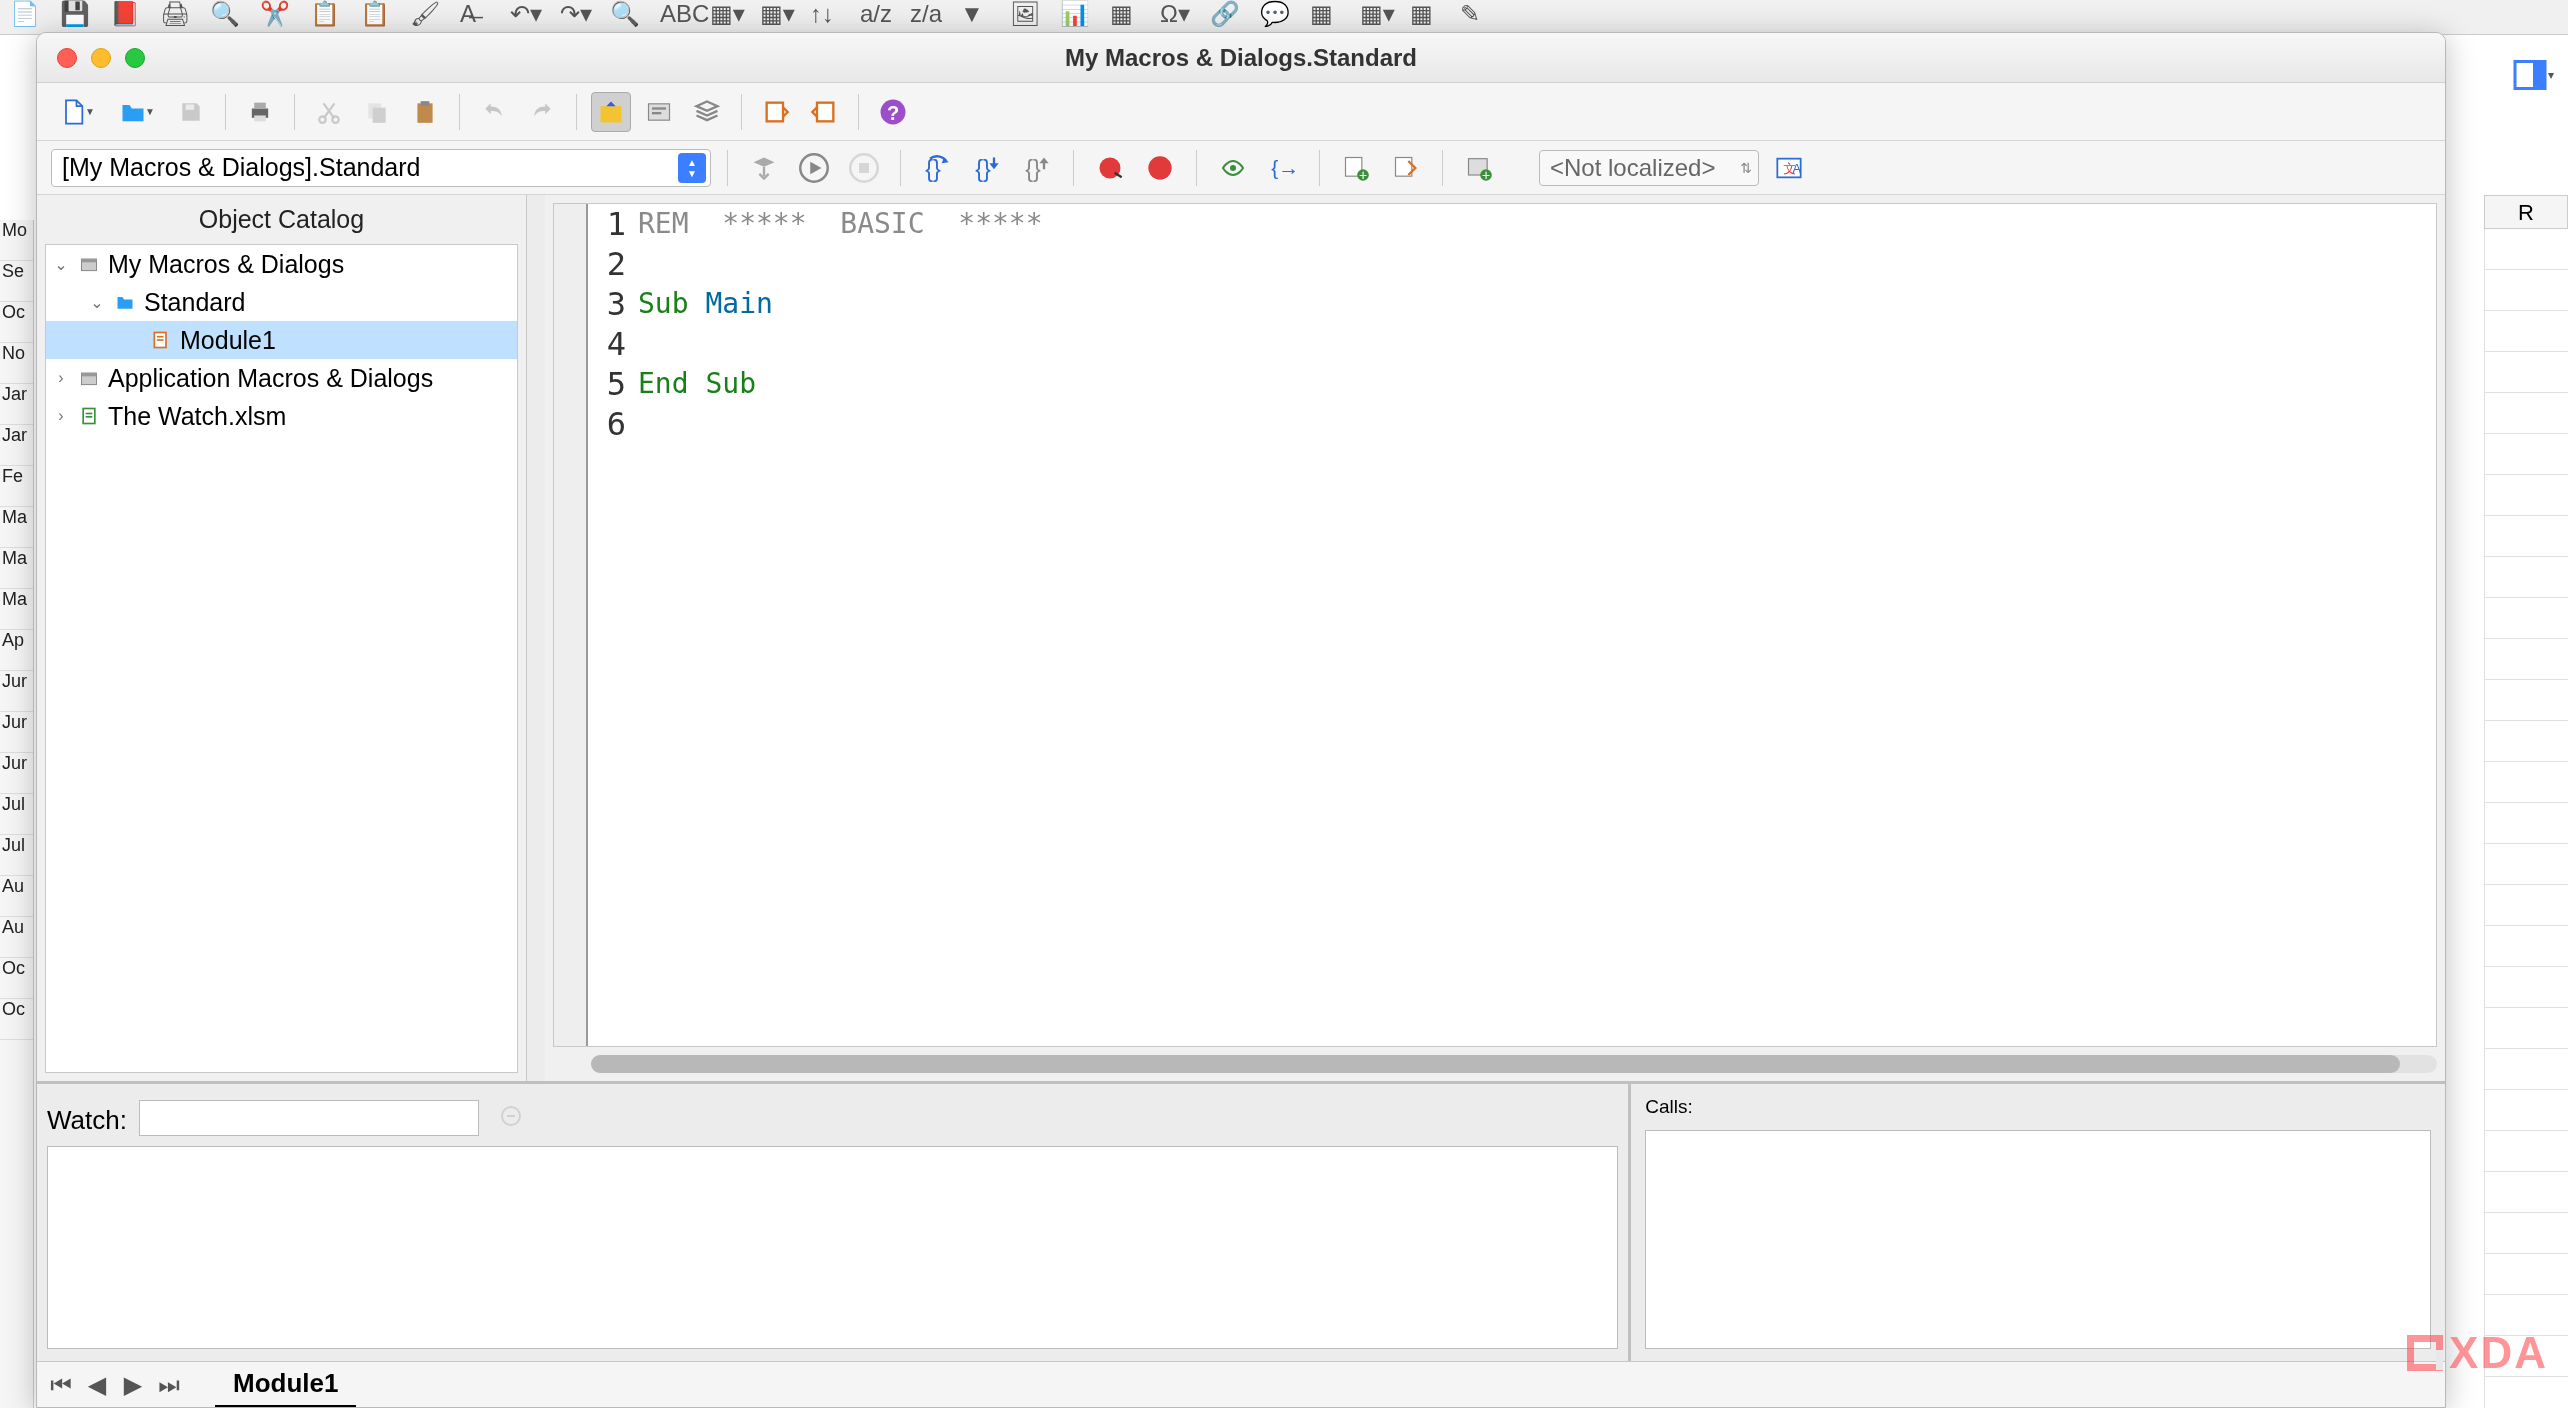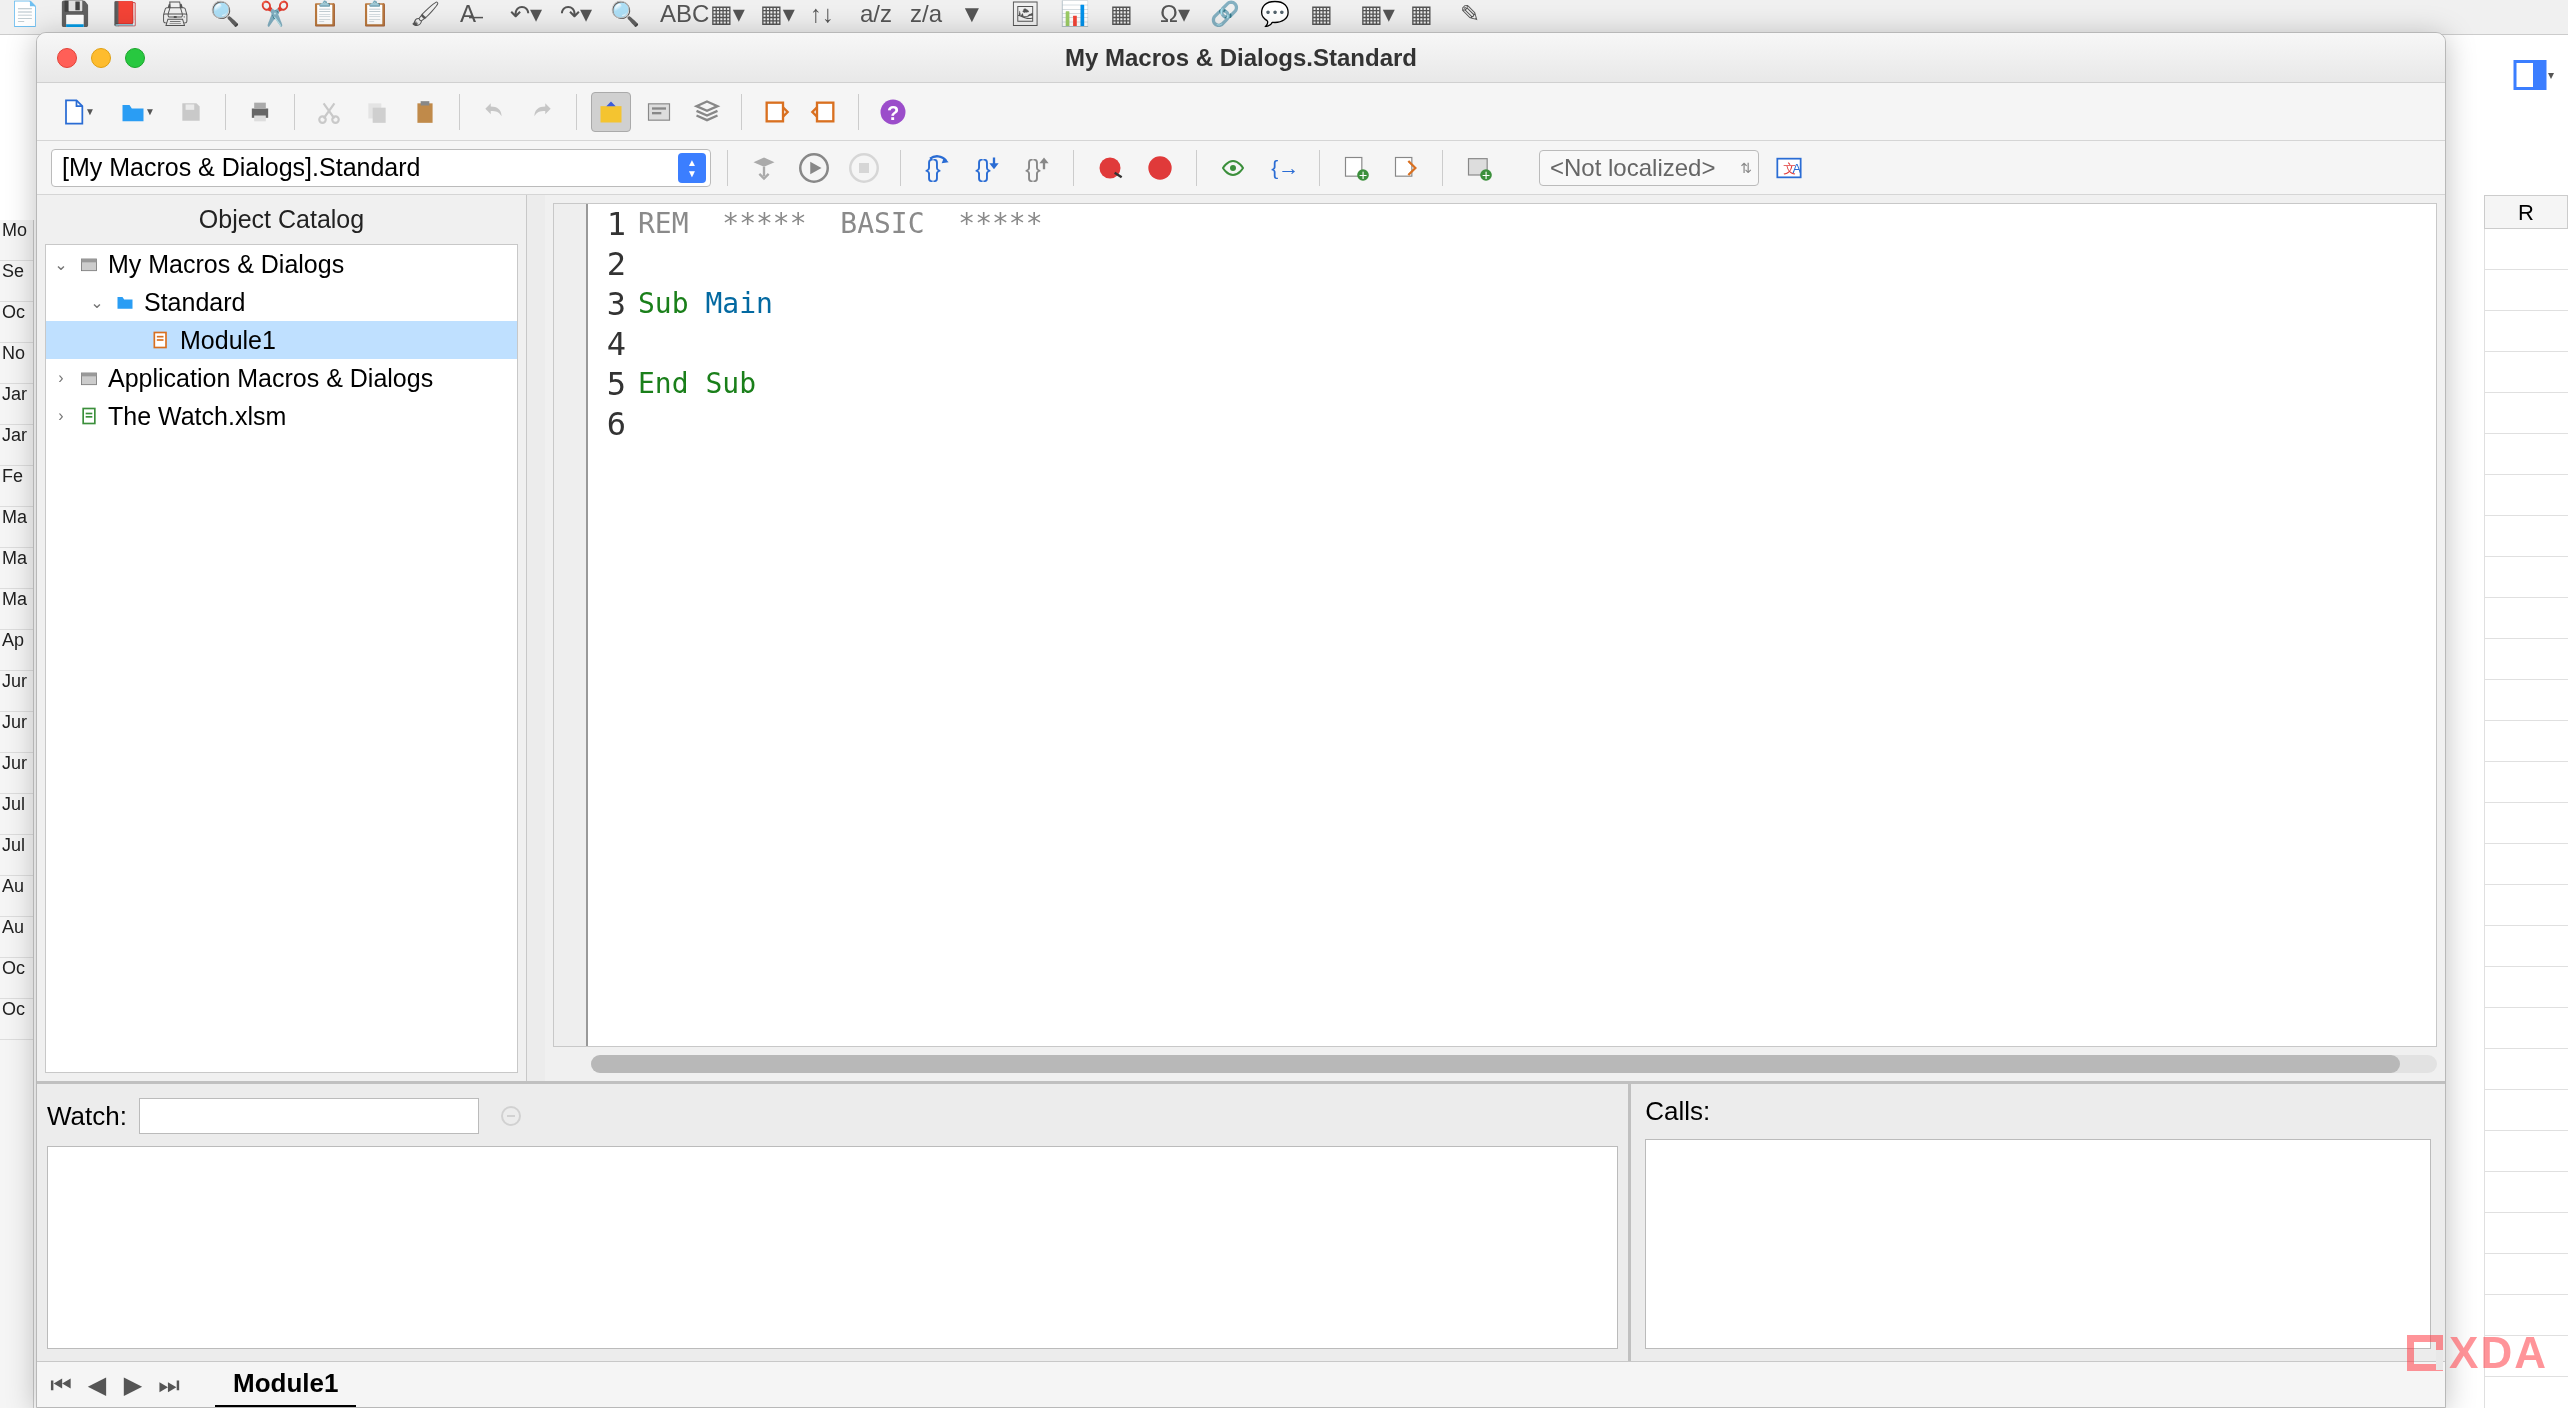--- a/index.html
+++ b/index.html
@@ -297,21 +297,21 @@
 .watch-panel {
   flex: 2;
   border-right: 3px solid #c0c0c0;
   padding: 12px 10px;
   display: flex;
   flex-direction: column;
   gap: 10px;
 }
 .watch-top {
   display: flex;
-  align-items: center;
+  align-items: flex-end;
   gap: 12px;
 }
 .watch-label { font-size: 26px; }
 .watch-input {
   width: 340px; height: 36px;
   background: #fff;
   border: 1px solid #bbb;
 }
 .watch-table {
   flex: 1;
@@ -333,21 +333,21 @@
 .watch-th div:nth-child(2){ width: 200px;}
 .watch-th div:nth-child(3){ flex:1; border-right:none;}
 
 .calls-panel {
   flex: 1;
   padding: 12px 14px;
   display: flex;
   flex-direction: column;
   gap: 12px;
 }
-.calls-label { font-size: 26px; }
+.calls-label { font-size: 19px; }
 .calls-list {
   flex:1;
   border: 1px solid #bbb;
   background: #fff;
 }
 
 
 .tab-bar {
   height: 46px;
   background: #f5f5f5;

